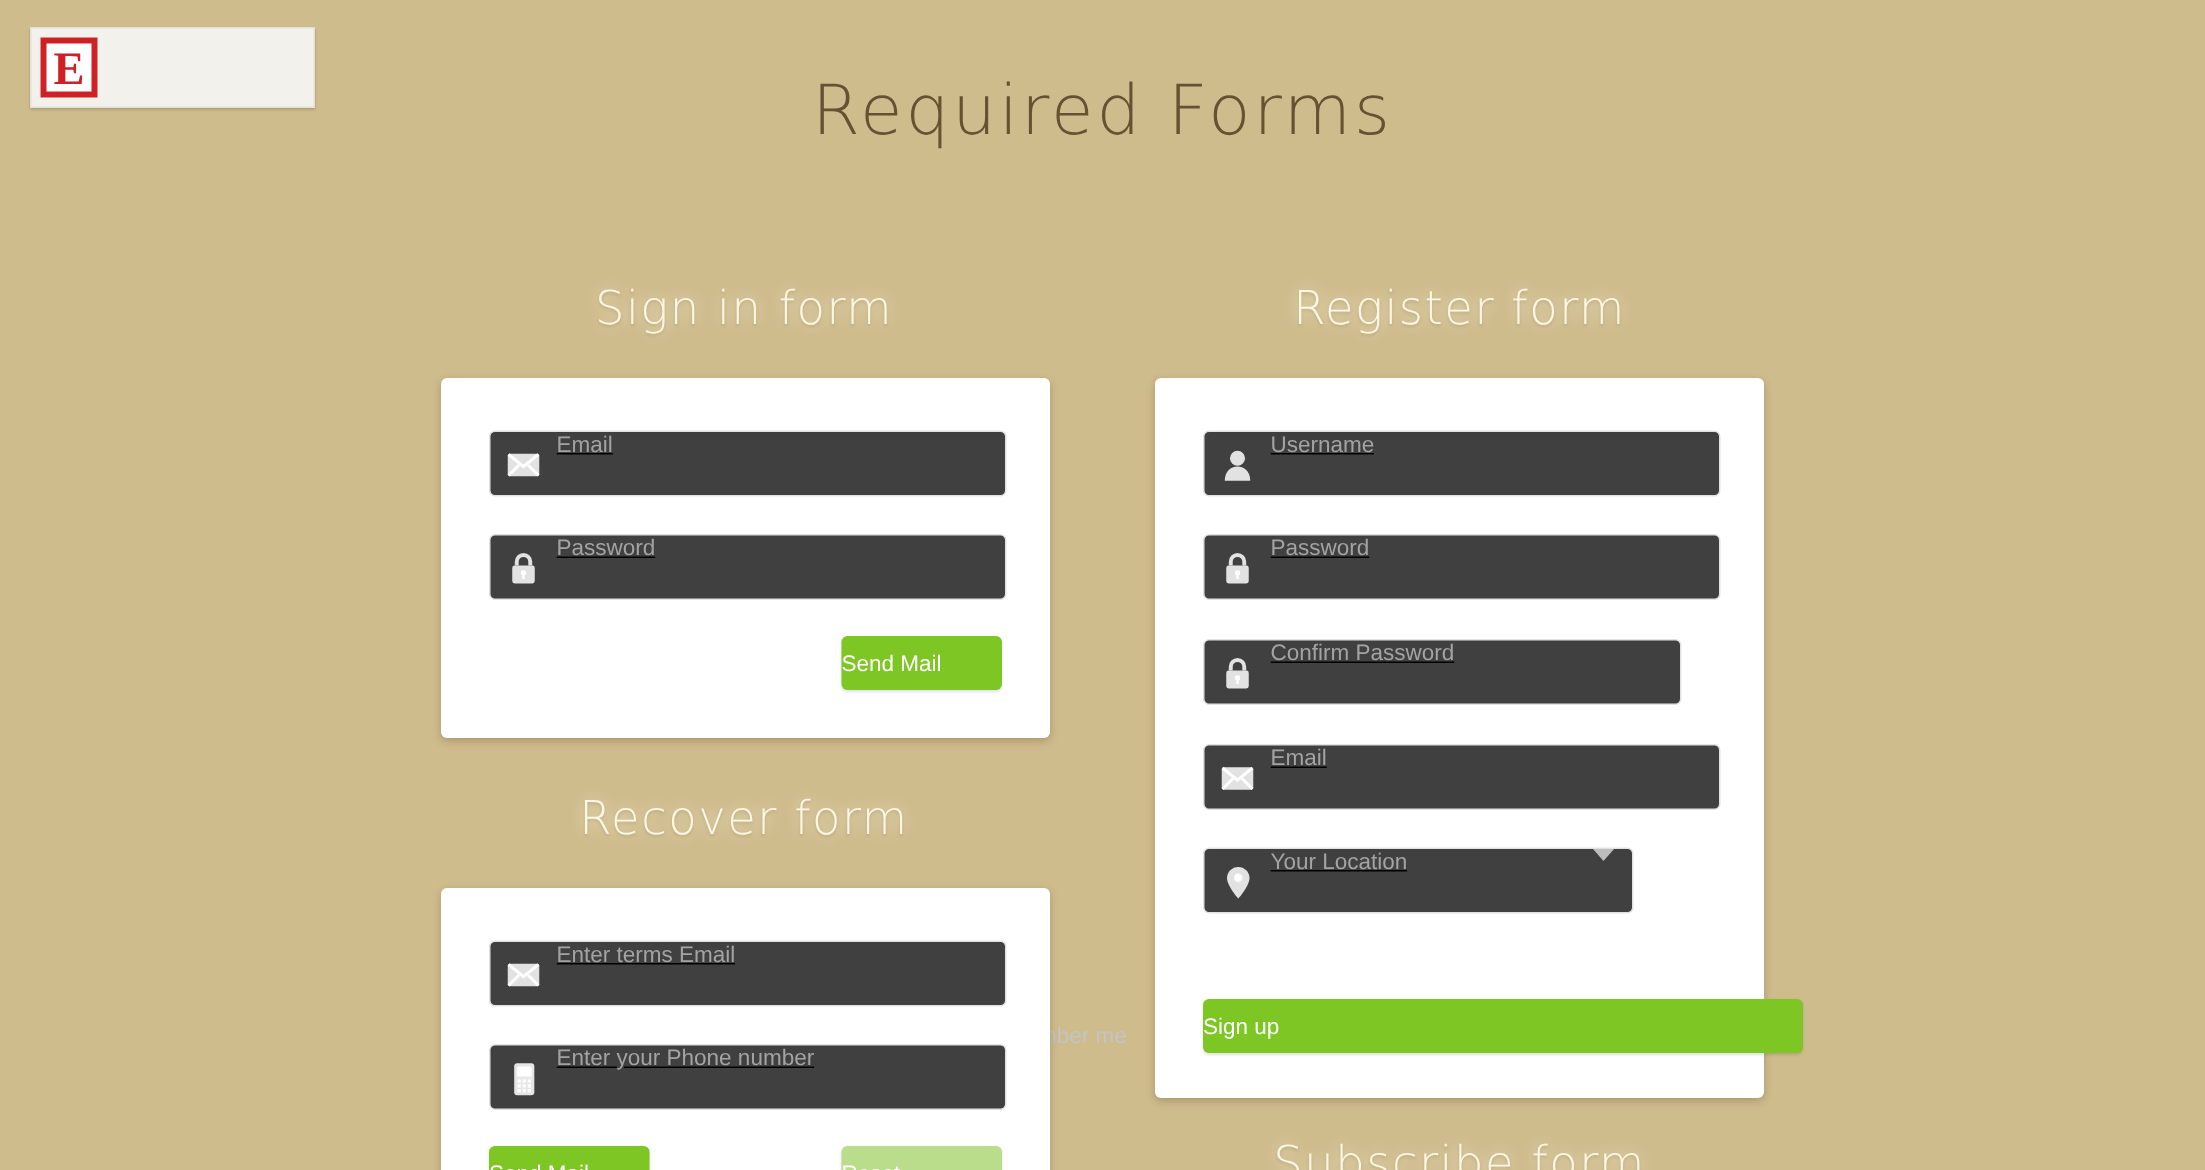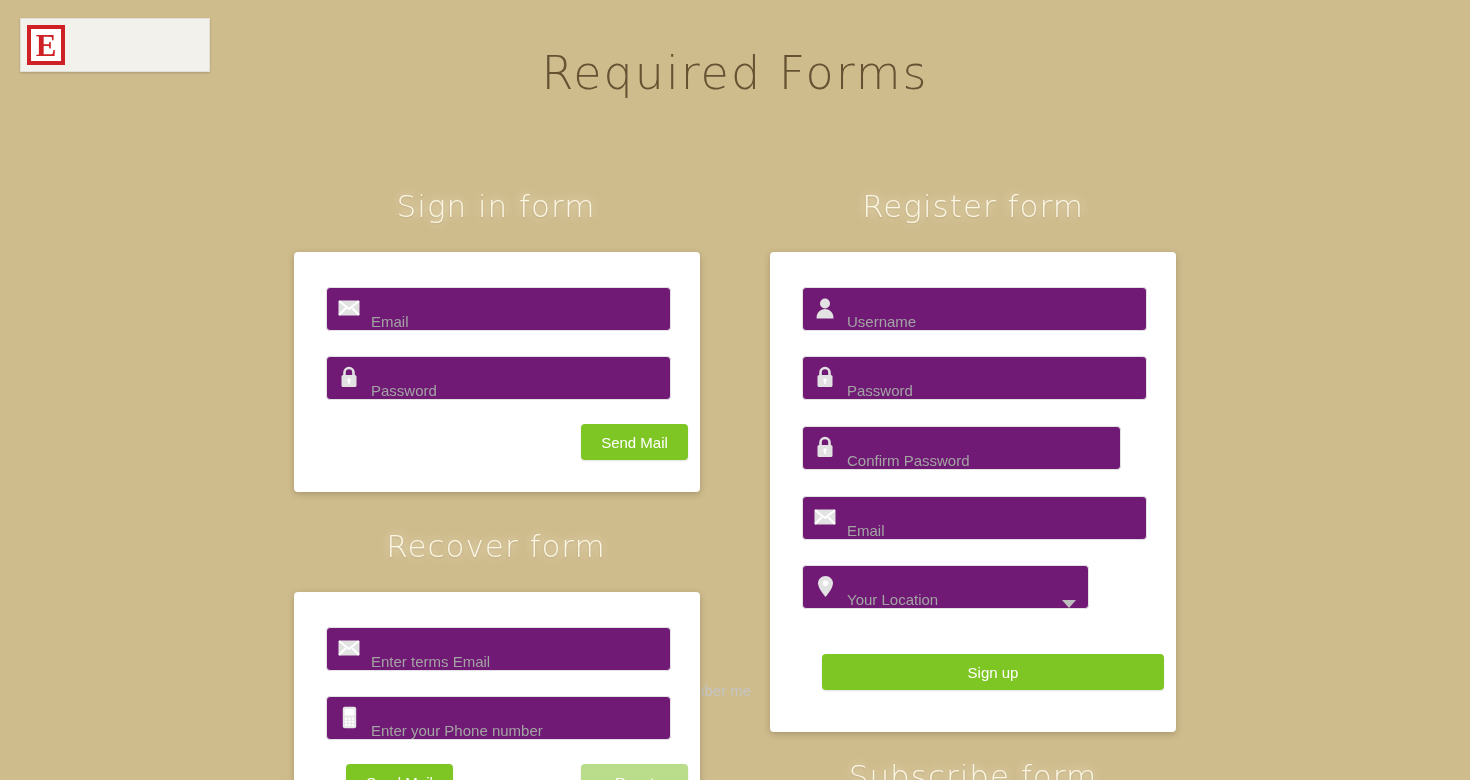--- a/index.html
+++ b/index.html
@@ -100,24 +100,25 @@
     box-sizing: border-box;
   }
 
   
   .field {
     position: absolute;
     box-sizing: border-box;
     height: 44px;
     border: 1px solid #e2e2e2;
     border-radius: 4px;
-    background: #701a75;
-    display: flex;
-    align-items: flex-end;
+    background: #404040;
+    display: flex;
+    align-items: flex-start;
     box-shadow: inset 0 1px 1px rgba(0,0,0,0.015);
+    text-decoration: underline;
   }
   .field-icon {
     width: 44px;
     height: 44px;
     flex: none;
     display: flex;
     align-items: center;
     justify-content: center;
   }
   .field-icon svg { display: block; }
@@ -166,24 +167,23 @@
     box-sizing: border-box;
     border: none;
     border-radius: 4px;
     background: #7ec624;
     color: #ffffff;
     font-family: "Liberation Sans", sans-serif;
     font-size: 15px;
     line-height: 1;
     display: flex;
     align-items: center;
-    justify-content: center;
+    justify-content: flex-start;
     cursor: pointer;
     box-shadow: 0 1px 2px rgba(0,0,0,0.12);
-    margin-left: 20px;
   }
   .btn-light {
     background: #b9dd8a;
   }
 </style>
 </head>
 <body>
 
 <div class="watermark">
   <div class="wm-badge">E</div>
@@ -329,19 +329,19 @@
       <svg width="17" height="23" viewBox="0 0 17 23">
         <path d="M8.5 1 C4.4 1 1 4.3 1 8.3 C1 13.6 8.5 22 8.5 22 C8.5 22 16 13.6 16 8.3 C16 4.3 12.6 1 8.5 1 Z" fill="#e2e2e2"></path>
         <circle cx="8.5" cy="8.2" r="2.8" fill="#ffffff"></circle>
       </svg>
     </span>
     <span class="field-ph">Your Location</span>
     <span class="field-caret"></span>
   </div>
 
 
-  <div class="btn" style="left:32px; top:402px; width:342px; height:36px;">
+  <div class="btn" style="left:32px; top:414px; width:400px; height:36px;">
     <span>Sign up</span>
   </div>
 
 </div>
 
 <div class="section-title" style="left:773px; top:758px; width:400px;">Subscribe form</div>
 
 </body></html>

